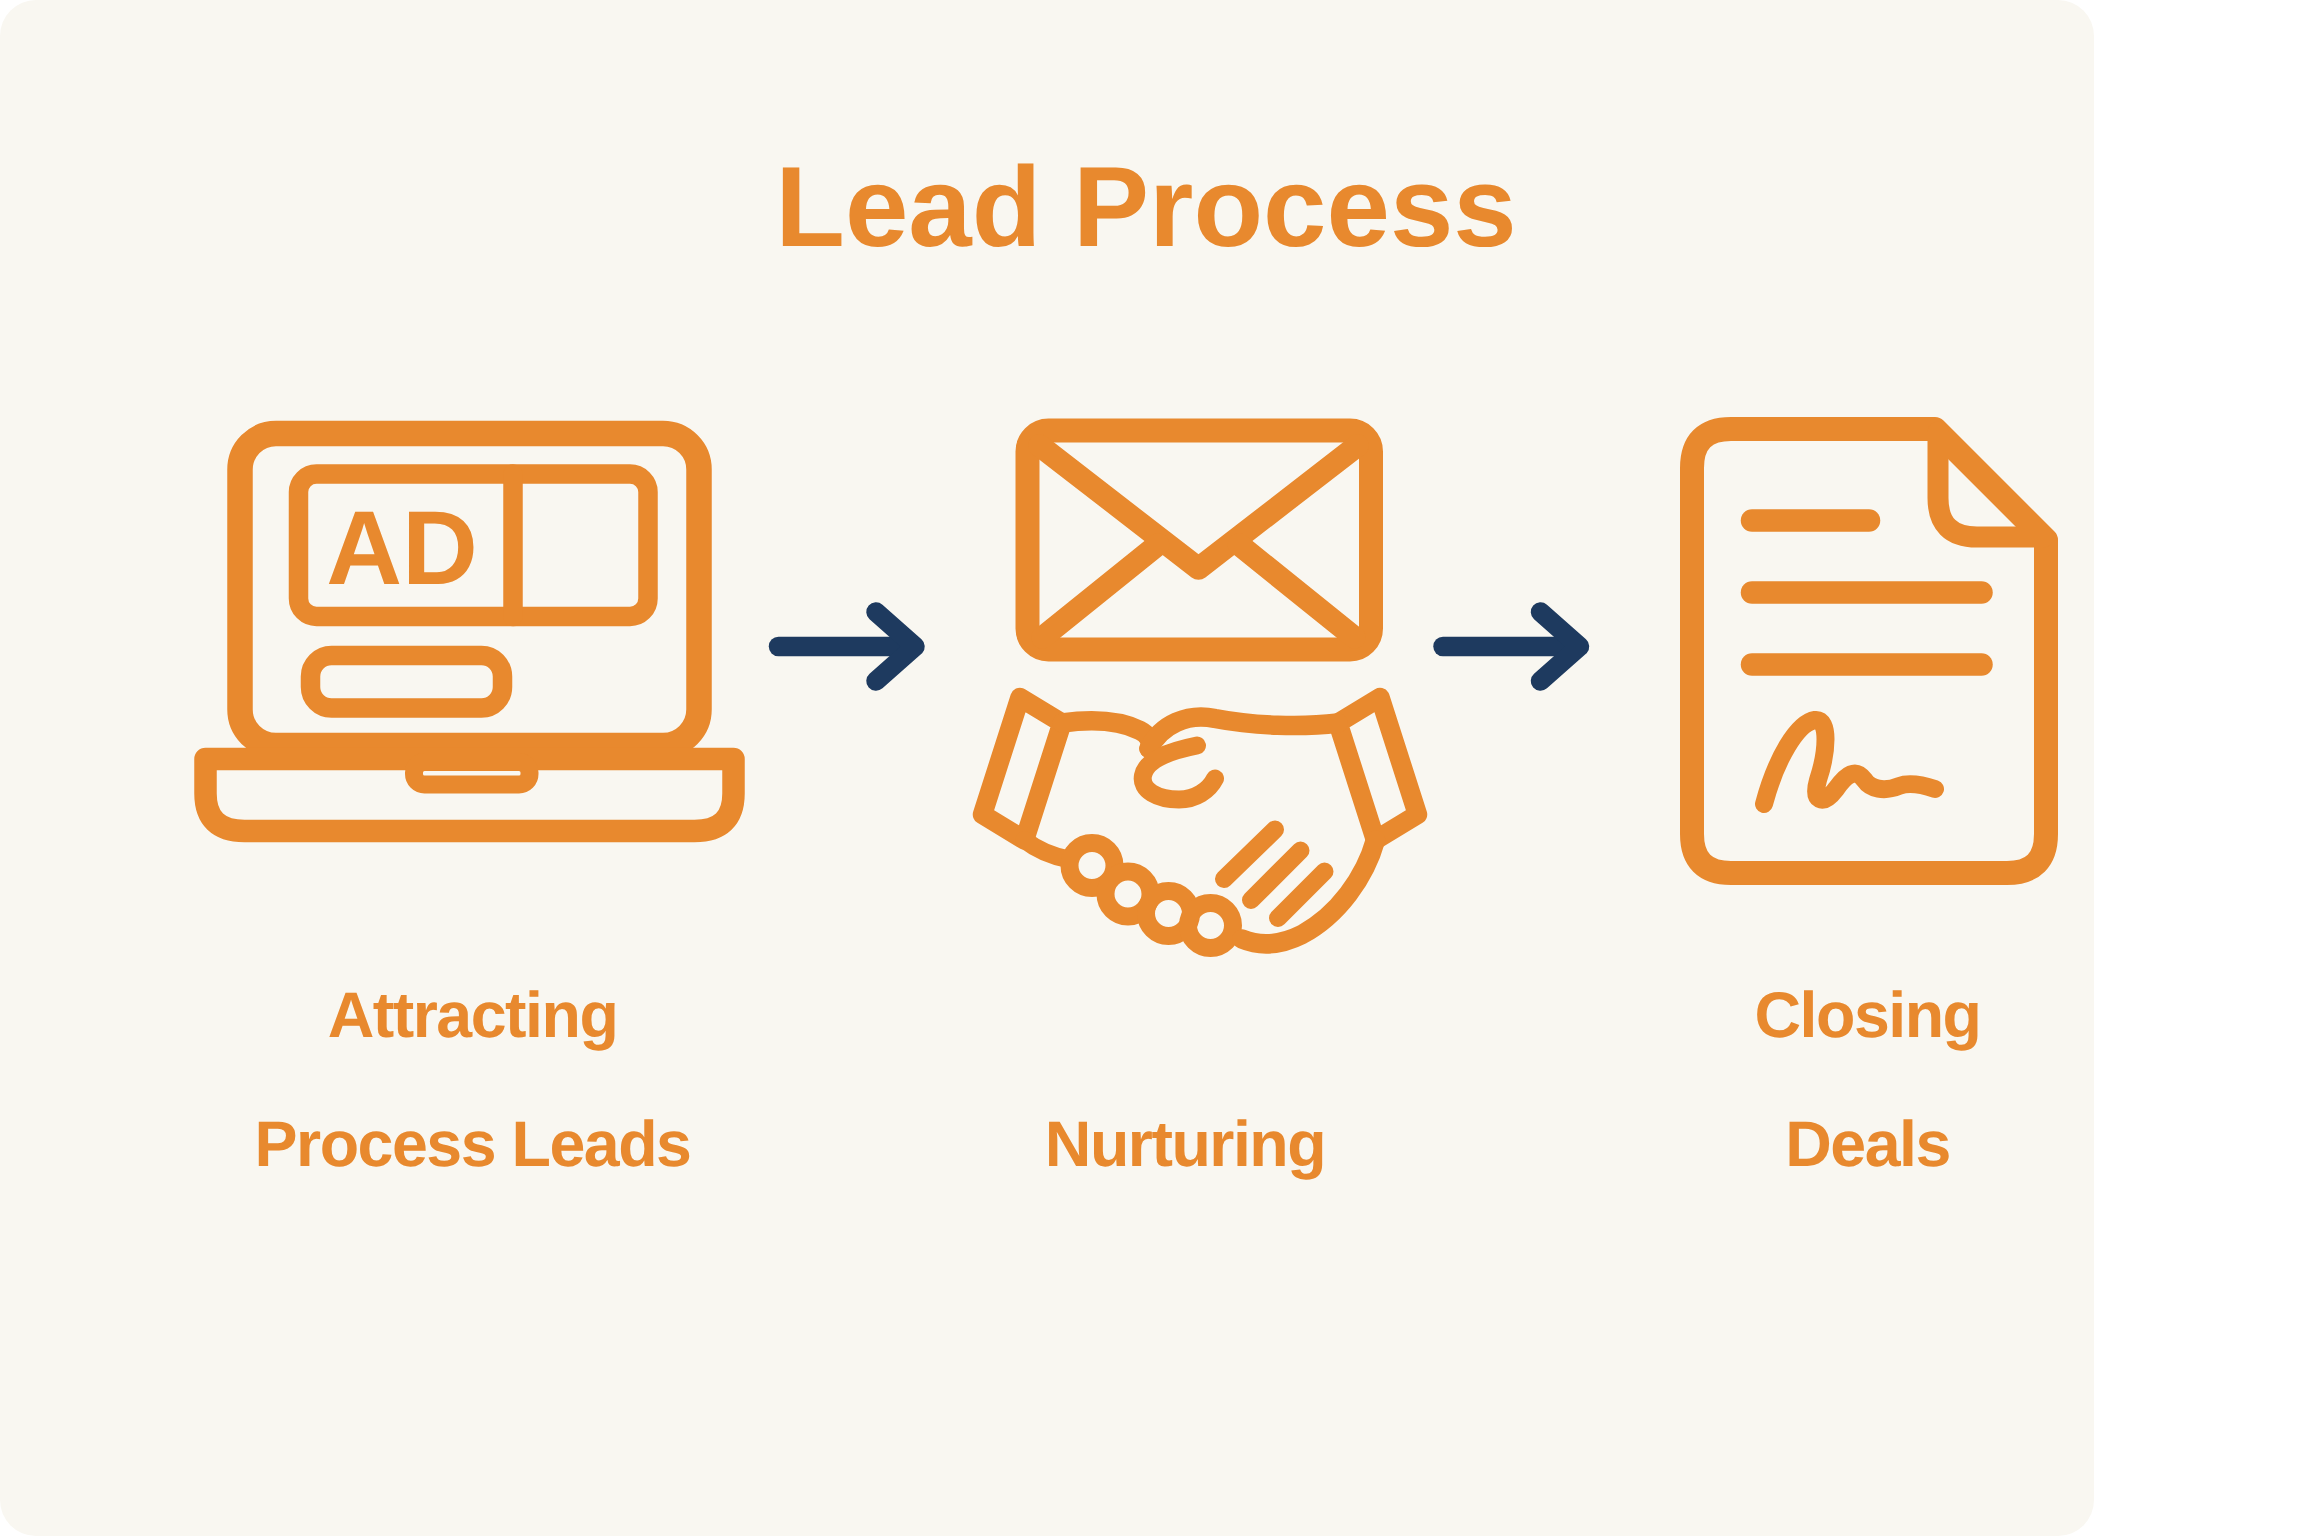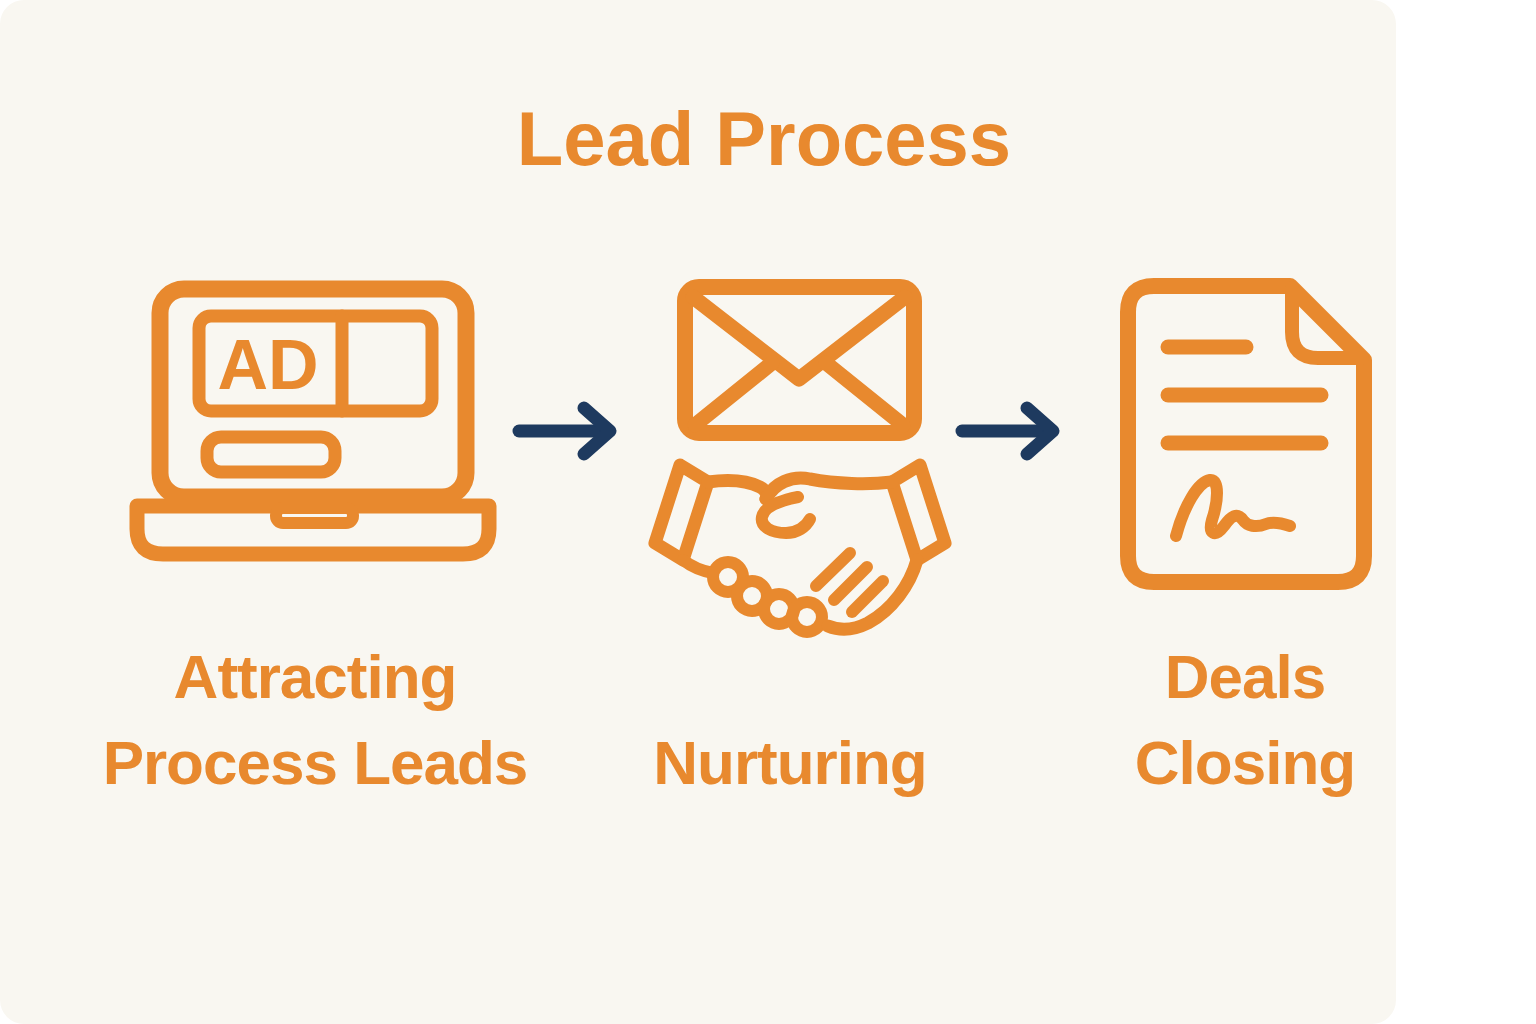--- a/index.html
+++ b/index.html
@@ -31,21 +31,21 @@
 
   .laptop    { left: 128px;  top: 277px; width: 372px; height: 288px; }
   .arrow-1   { left: 512px;  top: 399px; width: 120px; height: 64px; }
   .envelope  { left: 675px;  top: 277px; width: 250px; height: 166px; }
   .handshake { left: 640px;  top: 455px; width: 320px; height: 195px; }
   .arrow-2   { left: 955px;  top: 399px; width: 120px; height: 64px; }
   .document  { left: 1116px; top: 274px; width: 258px; height: 322px; }
 
   .stage-label {
     position: absolute;
-    font-size: 62px;
+    font-size: 43px;
     font-weight: bold;
     letter-spacing: -1px;
     line-height: 86px;
     color: #E8892E;
     text-align: center;
   }
   .label-1 { left: 45px;   width: 540px; top: 634px; }
   .label-2 { left: 590px;  width: 400px; top: 720px; }
   .label-3 { left: 1045px; width: 400px; top: 634px; }
 
@@ -125,17 +125,17 @@
   <div class="stage-label label-1">
     <div>Attracting</div>
     <div>Process Leads</div>
   </div>
 
   <div class="stage-label label-2">
     <div>Nurturing</div>
   </div>
 
   <div class="stage-label label-3">
+    <div>Closing</div>
     <div>Deals</div>
-    <div>Closing</div>
   </div>
 
 </div>
 
 </body></html>

